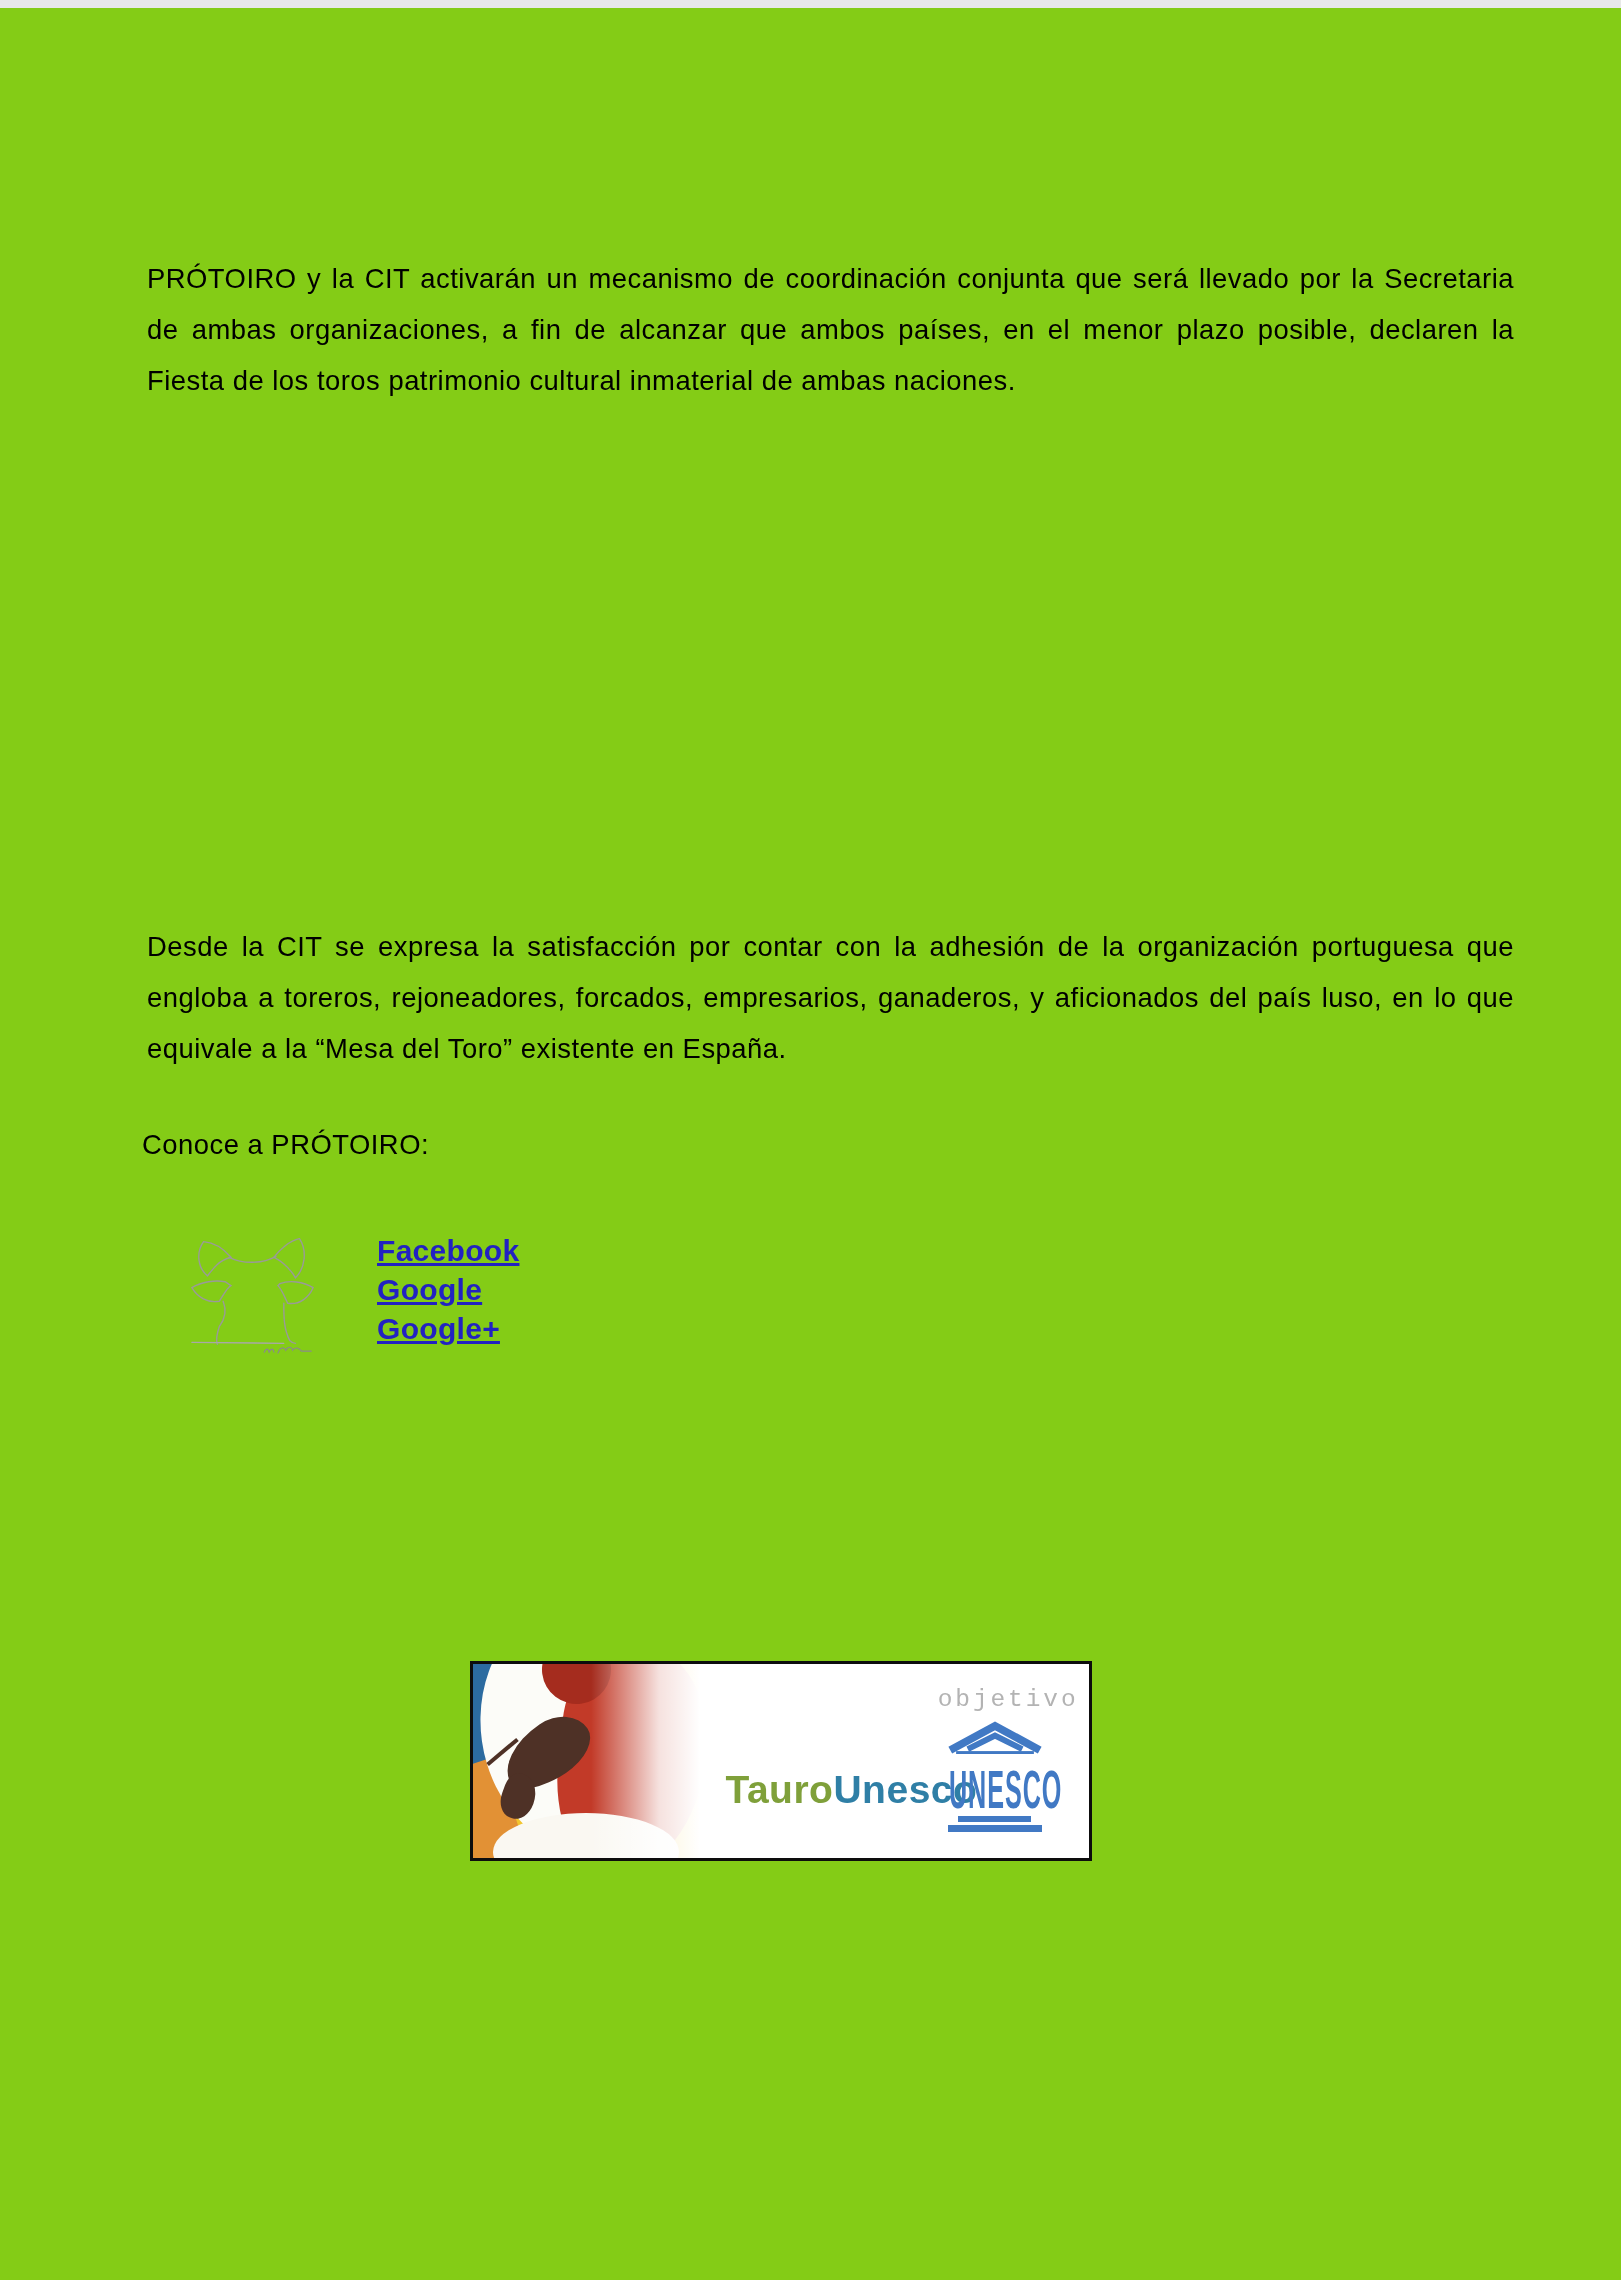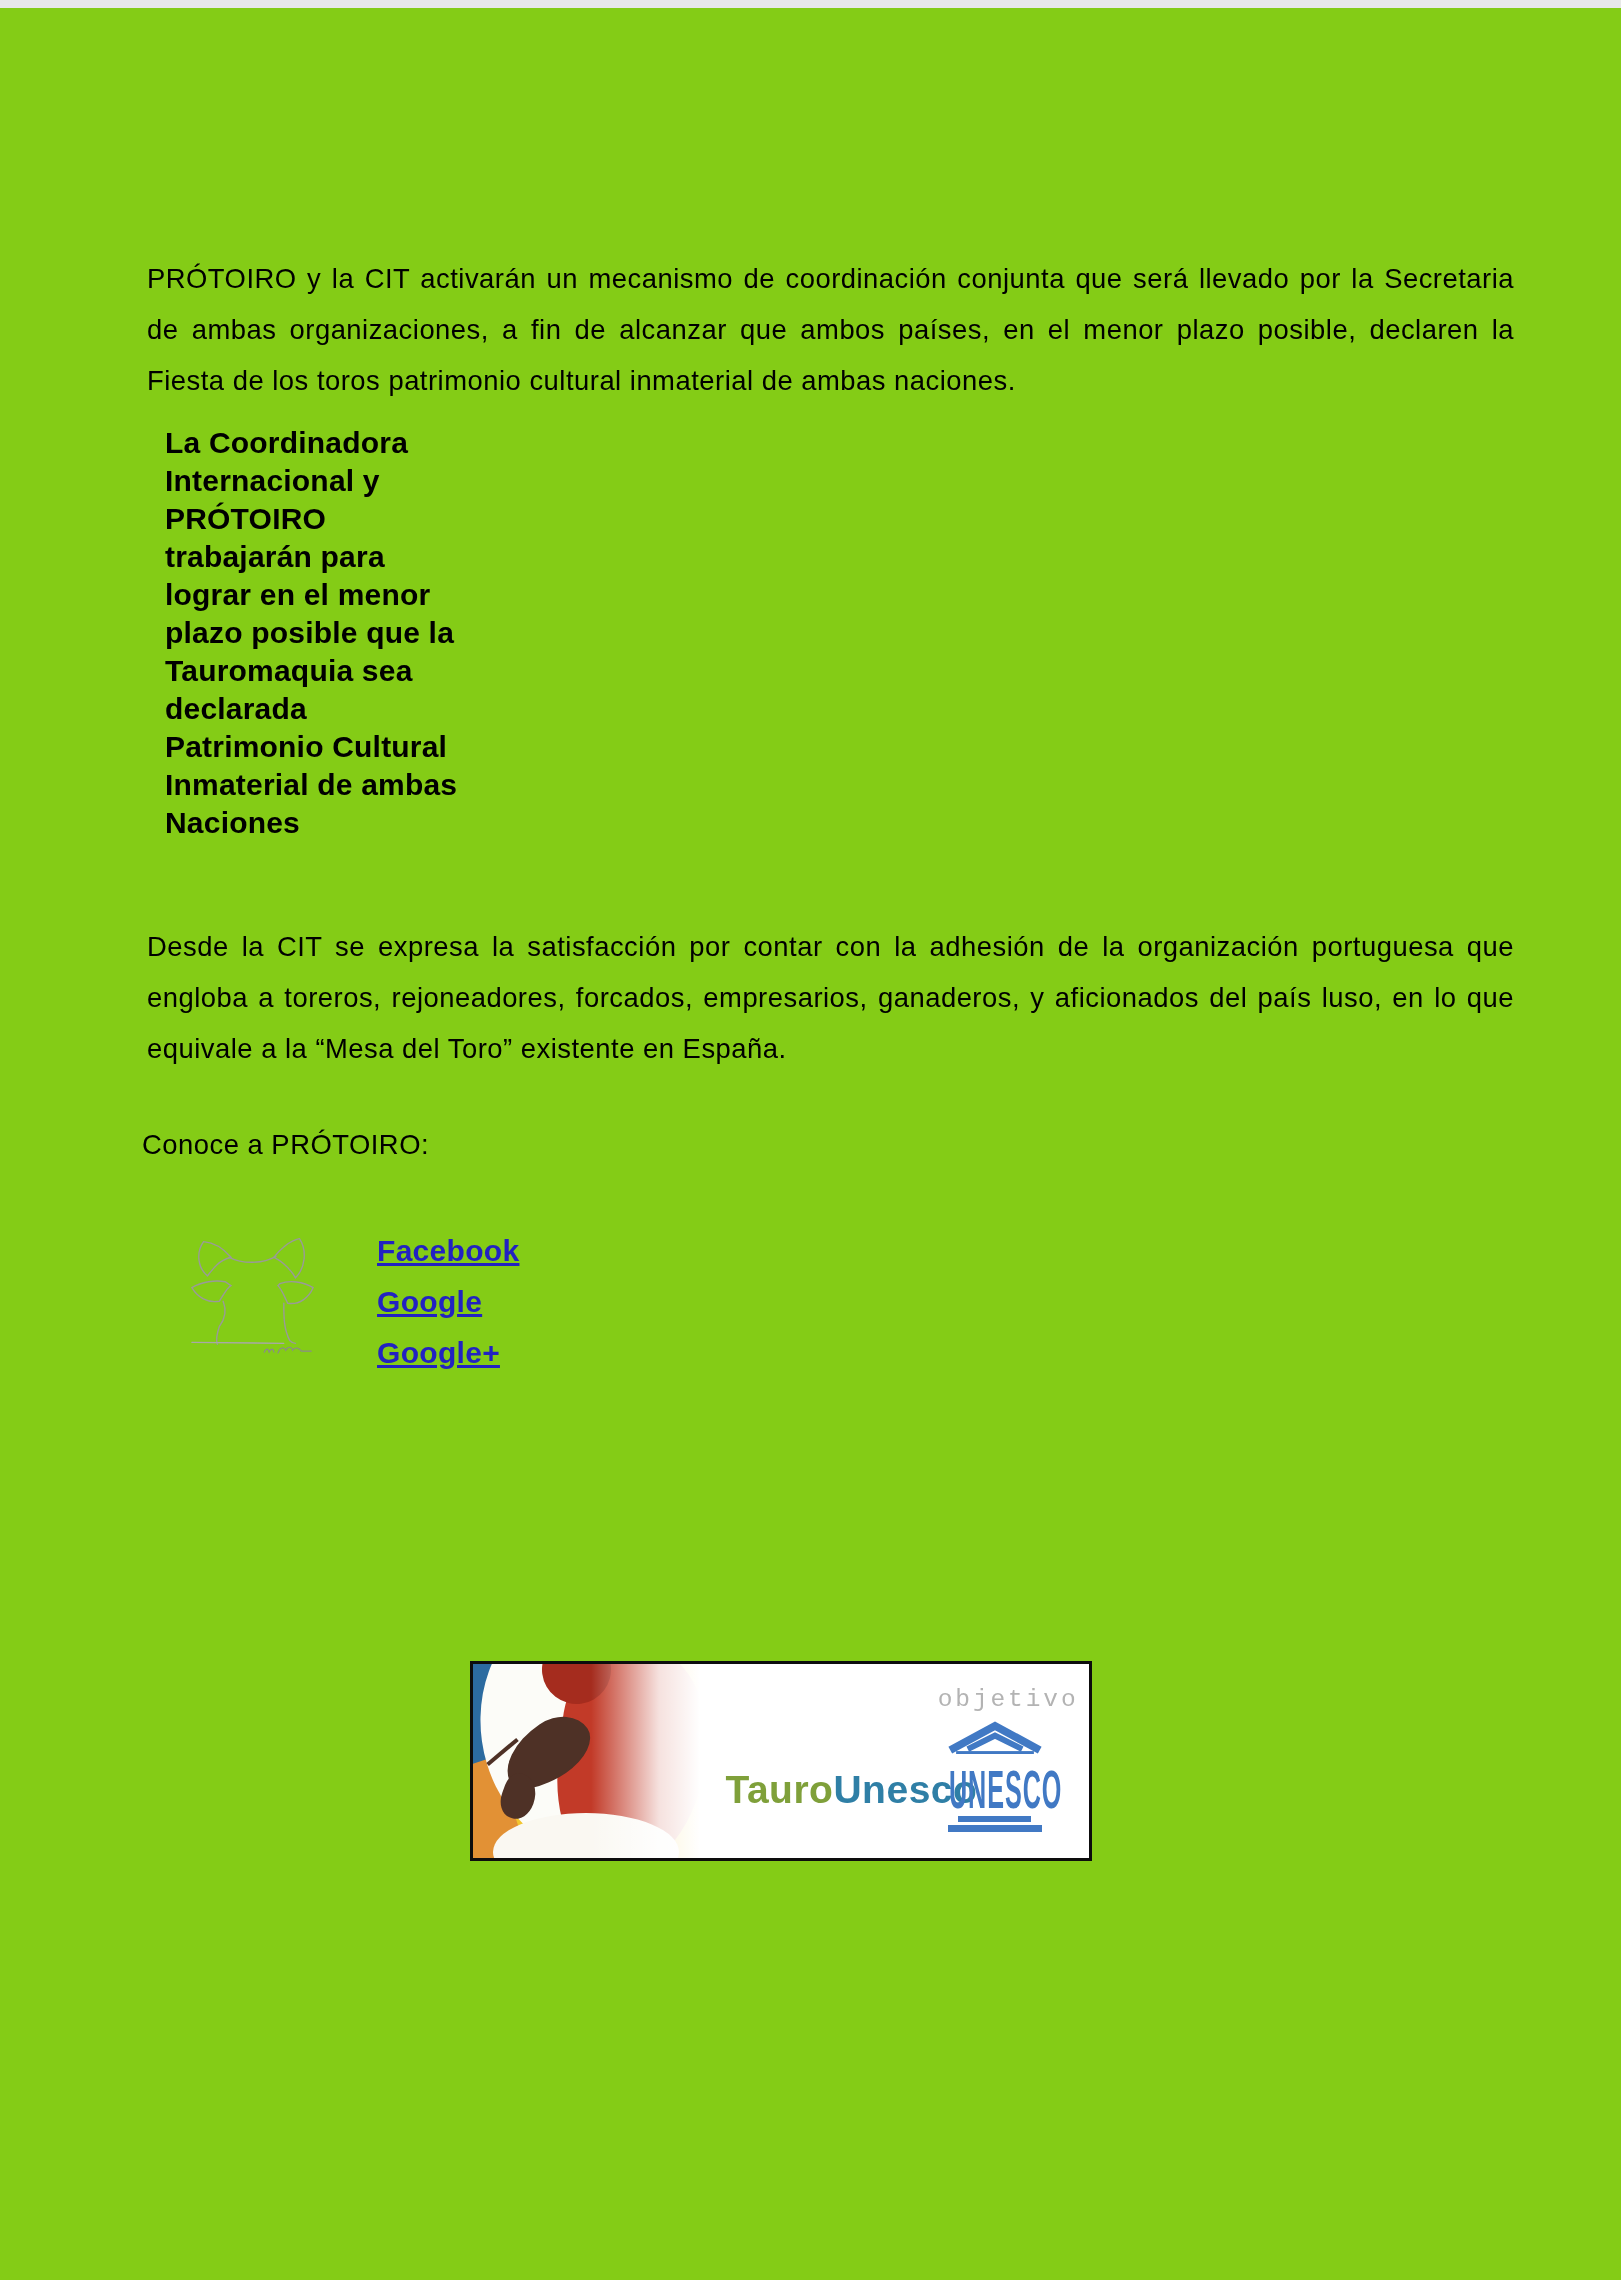--- a/index.html
+++ b/index.html
@@ -22,21 +22,21 @@
   .p1{left:147px;top:218px;width:1367px;}
   .pullquote{
     position:absolute;left:165px;top:416px;width:323px;
     font-size:30px;font-weight:bold;line-height:38px;
     white-space:pre-line;letter-spacing:0.2px;
   }
   .p2{left:536px;top:484px;width:985px;letter-spacing:0.4px;}
   .p3{left:147px;top:886px;width:1367px;font-weight:normal;}
   .conoce{position:absolute;left:142px;top:1121px;font-size:27.4px;letter-spacing:0.5px;}
   .bull{position:absolute;left:174px;top:1217px;width:157px;height:133px;}
-  .links{position:absolute;left:377px;top:1223px;display:flex;flex-direction:column;gap:12px;}
+  .links{position:absolute;left:377px;top:1223px;display:flex;flex-direction:column;}
   .links a{
     color:#2222c2;font-size:30px;font-weight:bold;line-height:39px;
     text-decoration:underline;letter-spacing:0.3px;width:max-content;
   }
   .heading{
     position:absolute;left:0;top:1467px;width:1621px;
     text-align:center;font-size:30px;font-weight:bold;
     word-spacing:9.8px;letter-spacing:0.3px;
   }
   
@@ -73,31 +73,20 @@
   .step1{width:73px;height:5.9px;margin-bottom:2.9px;}
   .step2{width:94px;height:6.9px;}
 </style>
 </head>
 <body>
 
 <div class="page">
 
   <p class="body-par p1">PRÓTOIRO y la CIT activarán un mecanismo de coordinación conjunta que será llevado por la Secretaria de ambas organizaciones, a fin de alcanzar que ambos países, en el menor plazo posible, declaren la Fiesta de los toros patrimonio cultural inmaterial de ambas naciones.</p>
 
-  <div class="pullquote">La Coordinadora
-Internacional y
-PRÓTOIRO
-trabajarán para
-lograr en el menor
-plazo posible que la
-Tauromaquia sea
-declarada
-Patrimonio Cultural
-Inmaterial de ambas
-Naciones</div>
 
 
   <p class="body-par p3">Desde la CIT se expresa la satisfacción por contar con la adhesión de la organización portuguesa que engloba a toreros, rejoneadores, forcados, empresarios, ganaderos, y aficionados del país luso, en lo que equivale a la “Mesa del Toro” existente en España.</p>
 
   <div class="conoce">Conoce a PRÓTOIRO:</div>
 
   <svg class="bull" viewBox="0 0 160 136" fill="none" stroke="#8f8f8f" stroke-width="1.4" stroke-linecap="round">
 
     <path d="M30,17 C22,28 24,44 34,52 C40,44 46,36 58,33 C52,26 42,18 30,17 Z" stroke="#9a9a9a"></path>
 

